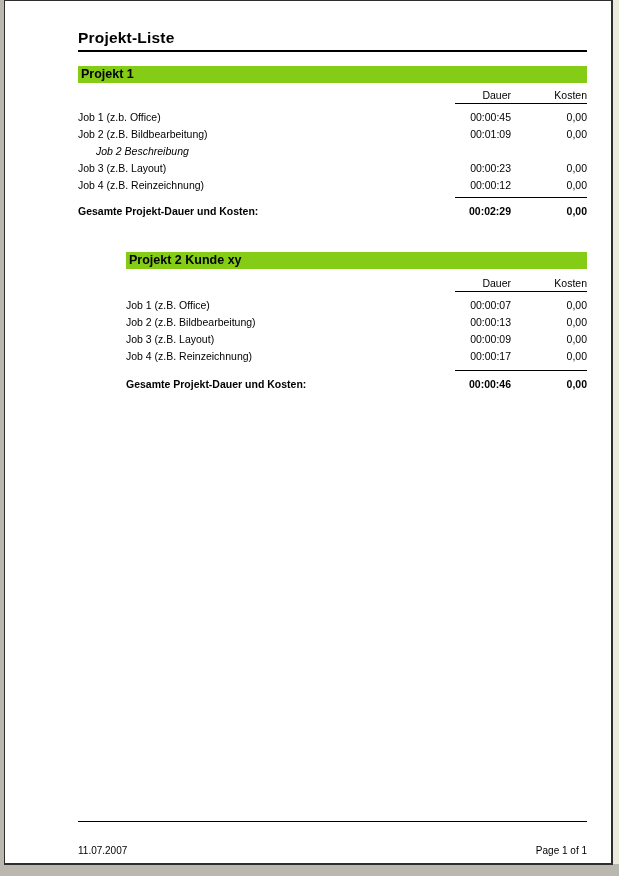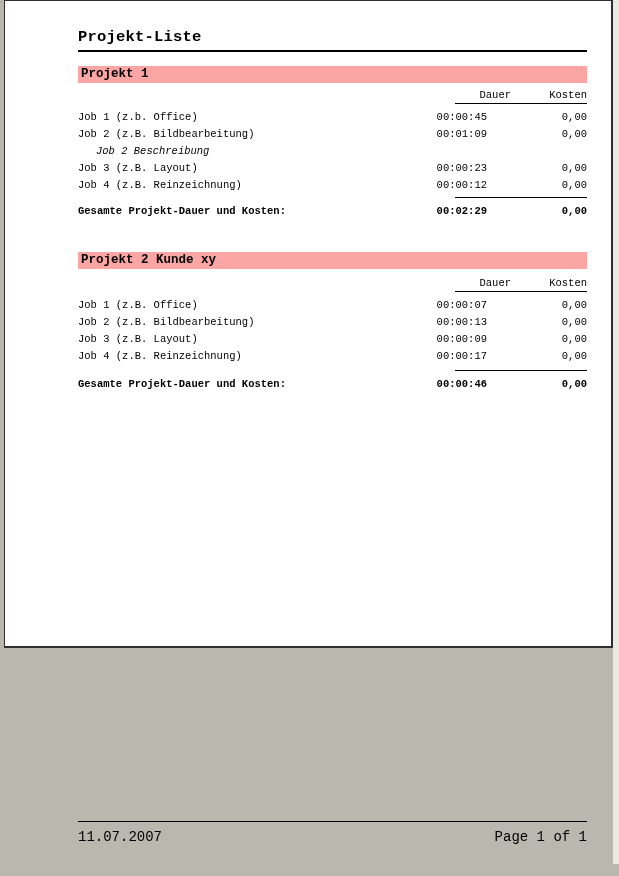--- a/index.html
+++ b/index.html
@@ -11,27 +11,26 @@
     background:#b9b7ae;
     overflow:hidden;
   }
   .right-strip {
     position:absolute; left:613px; top:0;
     width:6px; height:864px;
     background:#eceade;
   }
   .page {
     position:absolute; left:4px; top:0;
-    width:609px; height:648px;
+    width:609px; height:865px;
     box-sizing:border-box;
     background:#ffffff;
     border:1px solid #2e2e2e;
     border-right-width:2px;
     border-bottom-width:2px;
-    font-family:Liberation Mono, monospace;
   }
   .content {
     position:relative;
     box-sizing:border-box;
     height:100%;
     padding:0 24px 0 73px;
   }
 
   .report-title {
     margin:28px 0 0 0;
@@ -40,25 +39,25 @@
     line-height:17px;
     letter-spacing:0.2px;
   }
   .title-rule {
     margin-top:4px;
     border-top:2px solid #000;
     height:0;
   }
 
   .project-section { margin-top:14px; }
-  .project-section.second { margin-top:31px; }
+  .project-section.second { margin-top:31px;margin-left:48px; }
 
   .section-bar {
     height:17px; line-height:17px;
-    background:#fca5a5;
+    background:#84cc16;
     font-size:12.5px; font-weight:bold;
     padding-left:3px;
   }
   .section-desc {
     margin-top:3px;
     font-size:10.5px;
     font-style:italic;
     line-height:13px;
   }
 
@@ -77,21 +76,20 @@
     margin-top:1px;
     border-top:1px solid #000; height:0;
   }
 
   .rows { margin-top:6px; }
   .row {
     display:flex;
     height:17px;
     font-size:10.5px;
     line-height:14px;
-    gap:24px;
   }
   .row .label { flex:1; text-align:left; }
   .row.desc-row .label { font-style:italic;margin-left:18px; }
 
   .total-rule {
     width:132px; margin-left:auto;
     margin-top:2px;
     border-top:1px solid #000; height:0;
   }
   .project-section.second .total-rule { margin-top:4px; }
@@ -102,22 +100,22 @@
   }
 
   .footer {
     position:absolute;
     left:73px; right:24px;
     top:792px;
   }
   .footer-rule { border-top:1px solid #000; height:0; }
   .footer-row {
     display:flex; justify-content:space-between;
-    margin-top:9px;
-    font-size:14px; line-height:13px;
+    margin-top:22px;
+    font-size:10px; line-height:13px;
   }
 </style>
 </head>
 <body>
 
 <div class="canvas">
   <div class="right-strip"></div>
 
   <div class="page">
     <div class="content">

